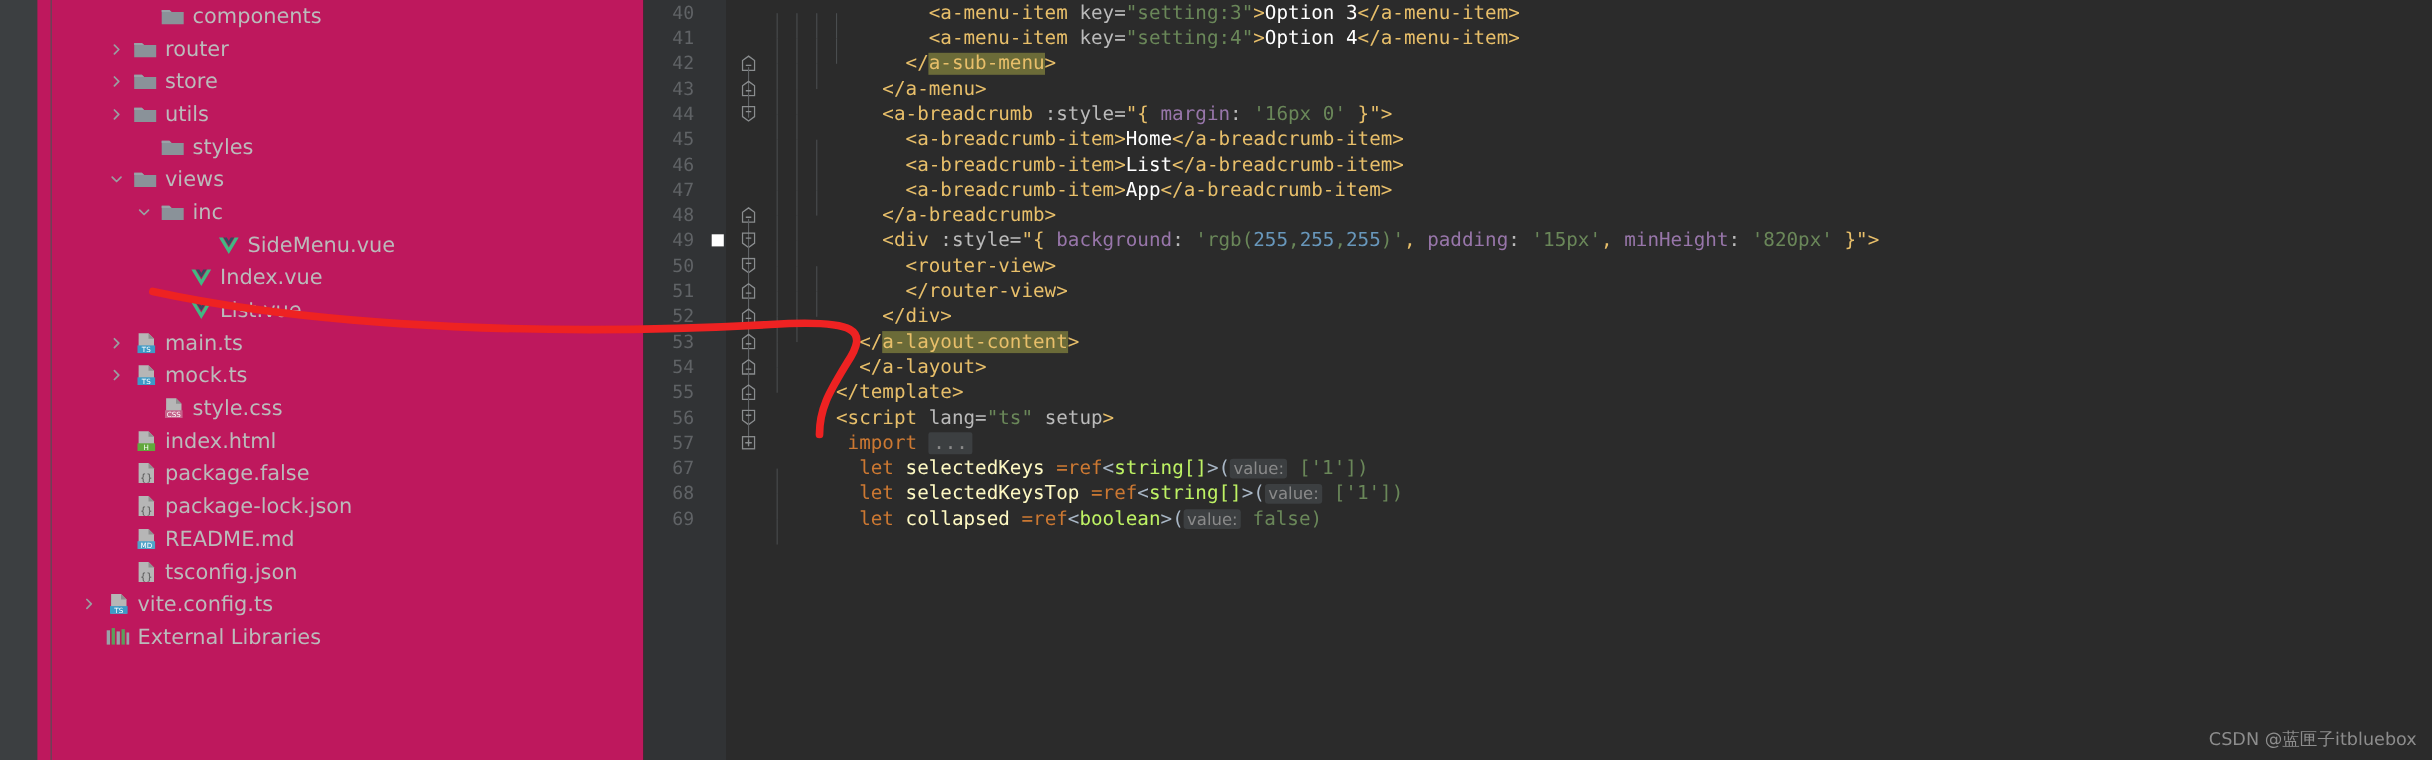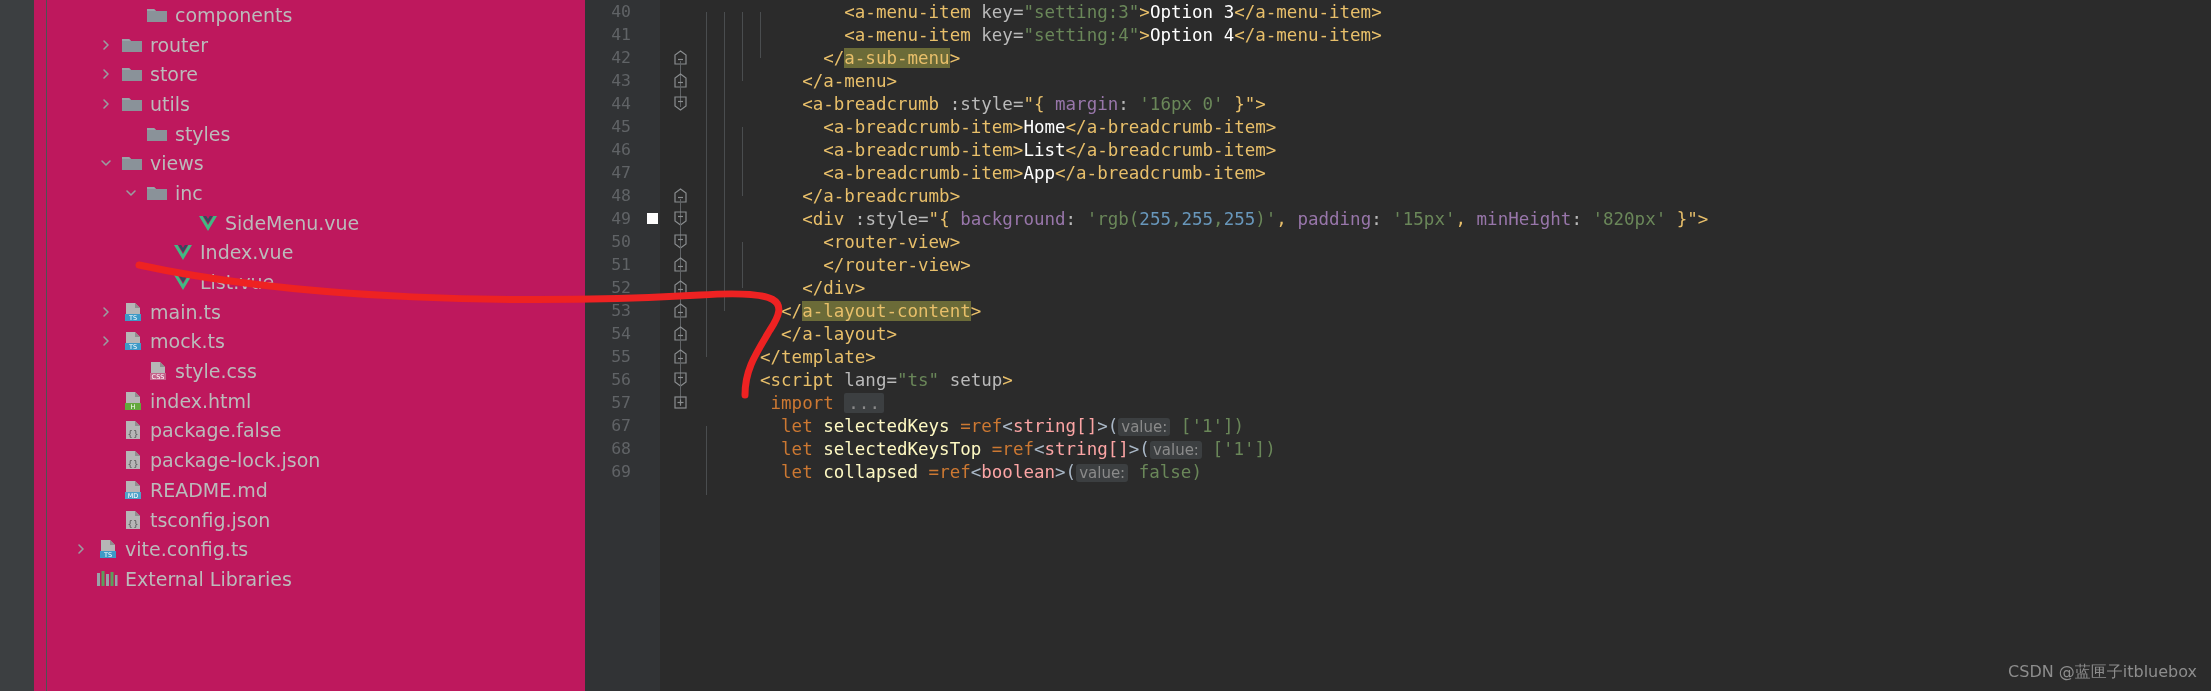--- a/index.html
+++ b/index.html
@@ -63,21 +63,21 @@
   .foldline { position:absolute; width:1px; background:#606366; }
 
   
   .t-tag   { color:#e8bf6a; }
   .t-attr  { color:#bababa; }
   .t-str   { color:#6a8759; }
   .t-txt   { color:#ffffff; }
   .t-kw    { color:#cc7832; }
   .t-num   { color:#6897bb; }
   .t-id    { color:#fef9c3; }
-  .t-type  { color:#fca5a5; }
+  .t-type  { color:#bef264; }
   .t-punct { color:#a9b7c6; }
   .t-css   { color:#9876aa; }
   .t-cssval{ color:#6a8759; }
   .hl-tag  { background:#6b6b38; color:#e8bf6a; }
   .hint {
     background:#3c3f41; color:#8a8a8a; font-size:15px; border-radius:3px;
     padding:0 3px; font-family:"DejaVu Sans", sans-serif;
   }
   .dots { background:#3c3f41; color:#8a8a8a; border-radius:2px; padding:0 4px; }
 

